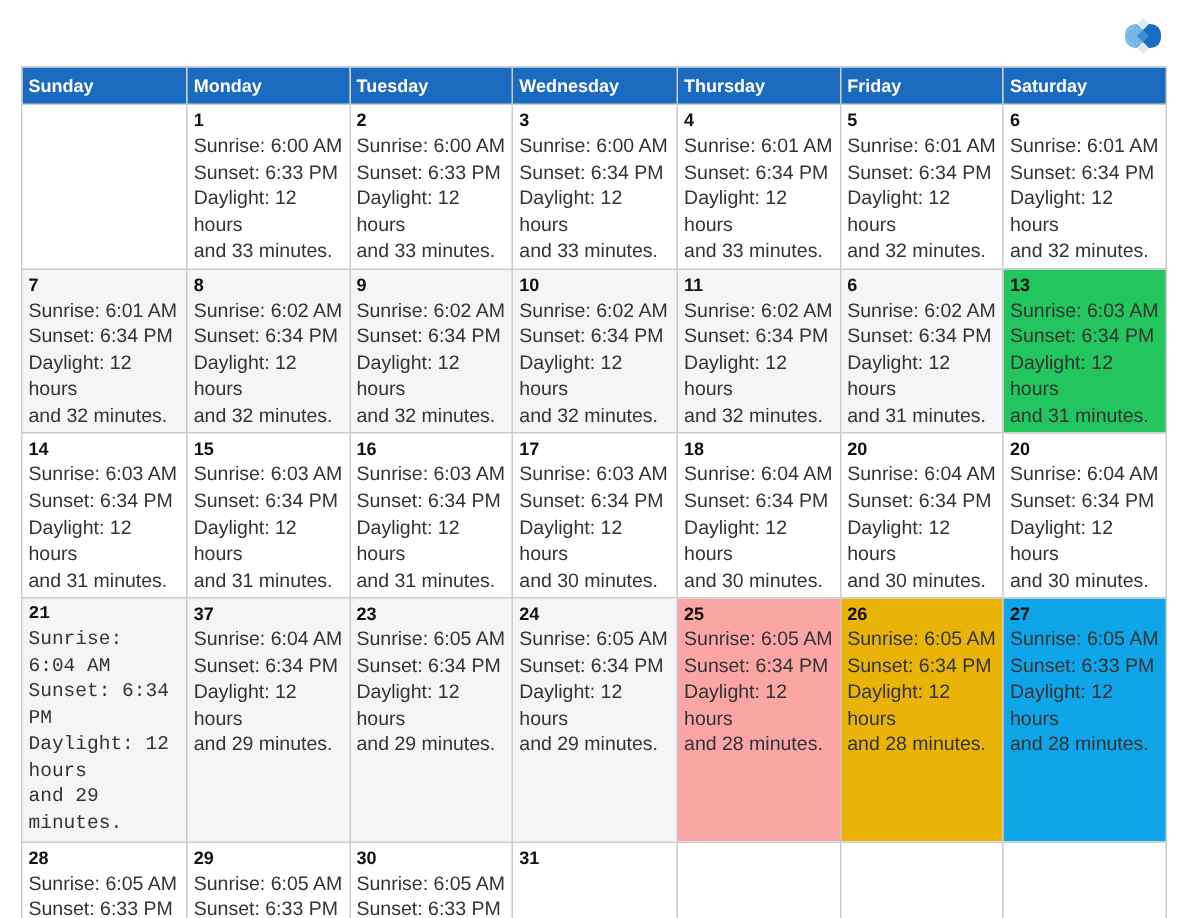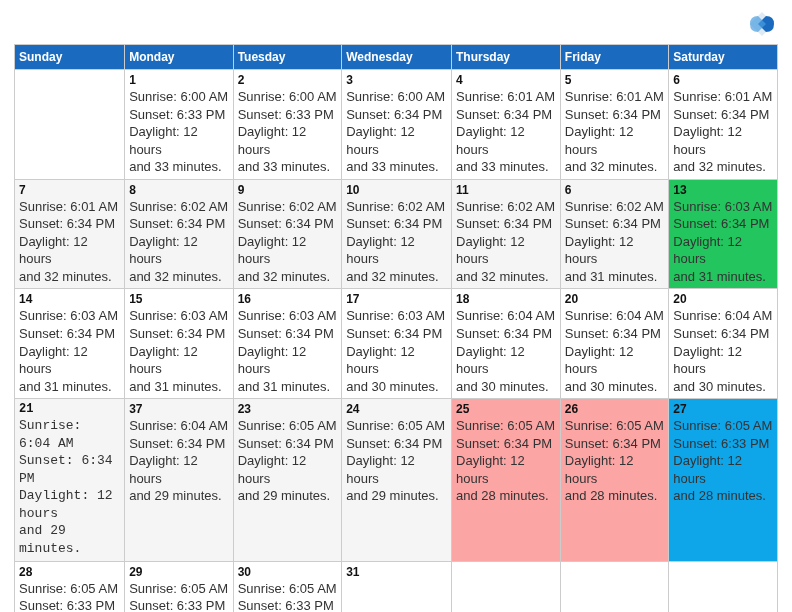--- a/index.html
+++ b/index.html
@@ -305,21 +305,21 @@
 Daylight: 12 hours
 and 29 minutes.</div>
           </td>
           <td style="background: #fca5a5;">
             <span class="day-num">25</span>
             <div class="day-info" style="white-space: pre-line;">Sunrise: 6:05 AM
 Sunset: 6:34 PM
 Daylight: 12 hours
 and 28 minutes.</div>
           </td>
-          <td style="background: #fca5a5; margin-left: 34px;">
+          <td style="background: #eab308; margin-left: 34px;">
             <span class="day-num">26</span>
             <div class="day-info" style="white-space: pre-line;">Sunrise: 6:05 AM
 Sunset: 6:34 PM
 Daylight: 12 hours
 and 28 minutes.</div>
           </td>
           <td style="background: #0ea5e9;">
             <span class="day-num">27</span>
             <div class="day-info" style="white-space: pre-line;">Sunrise: 6:05 AM
 Sunset: 6:33 PM

